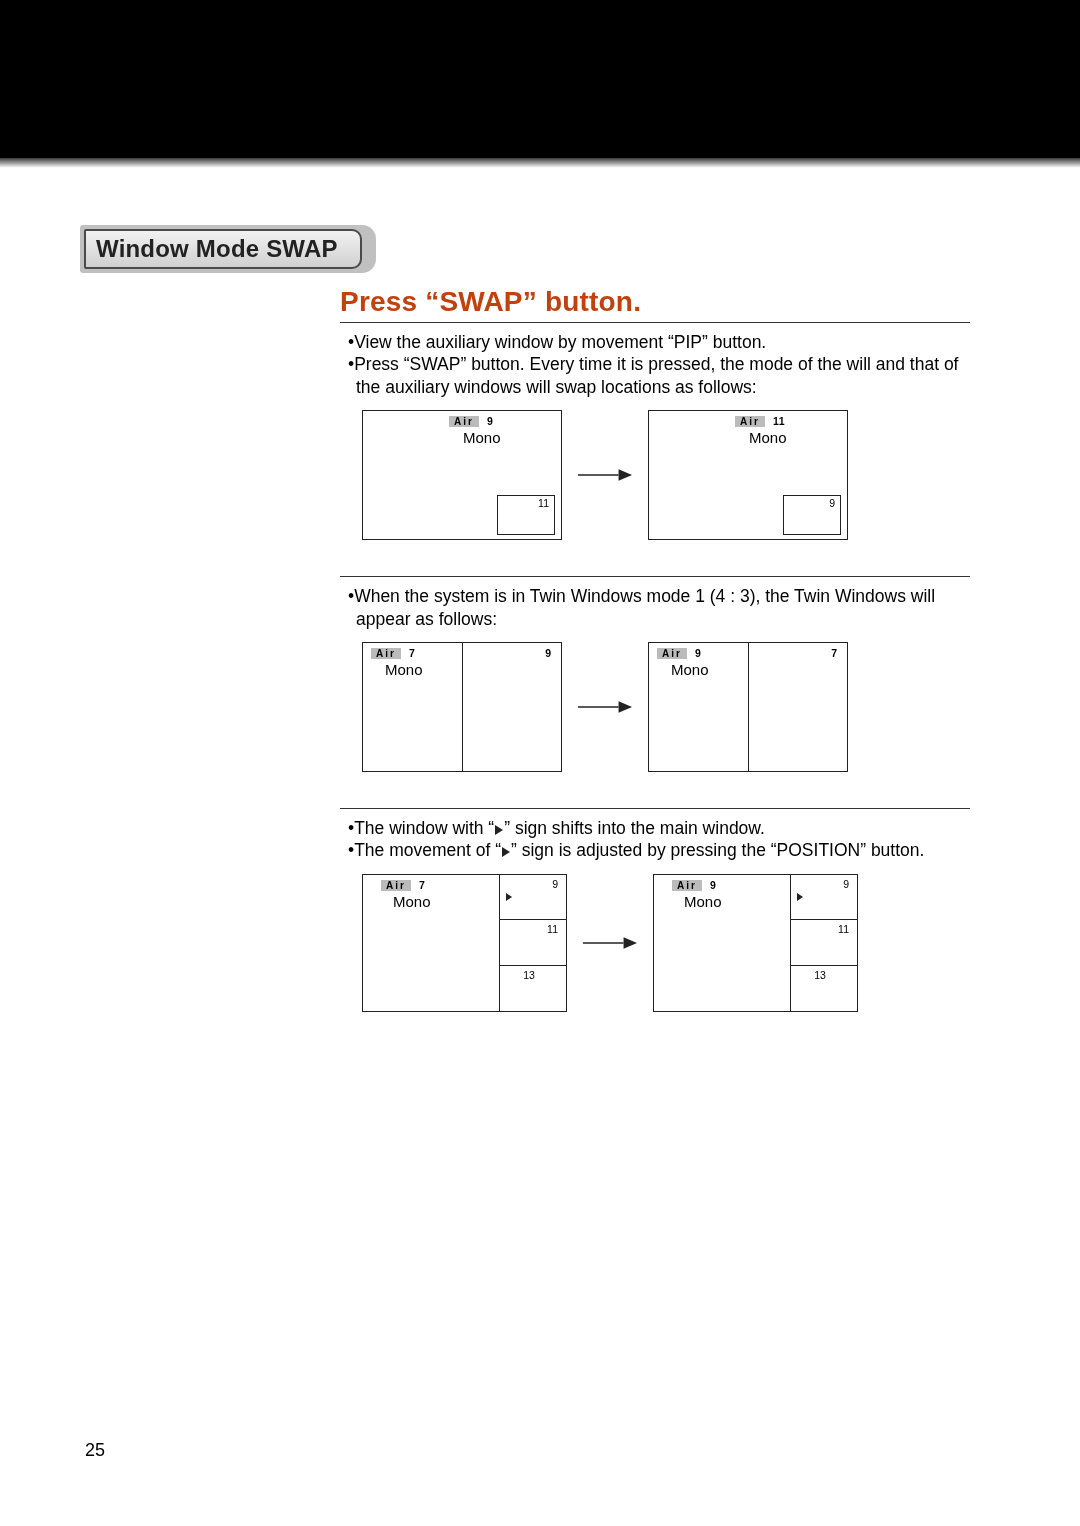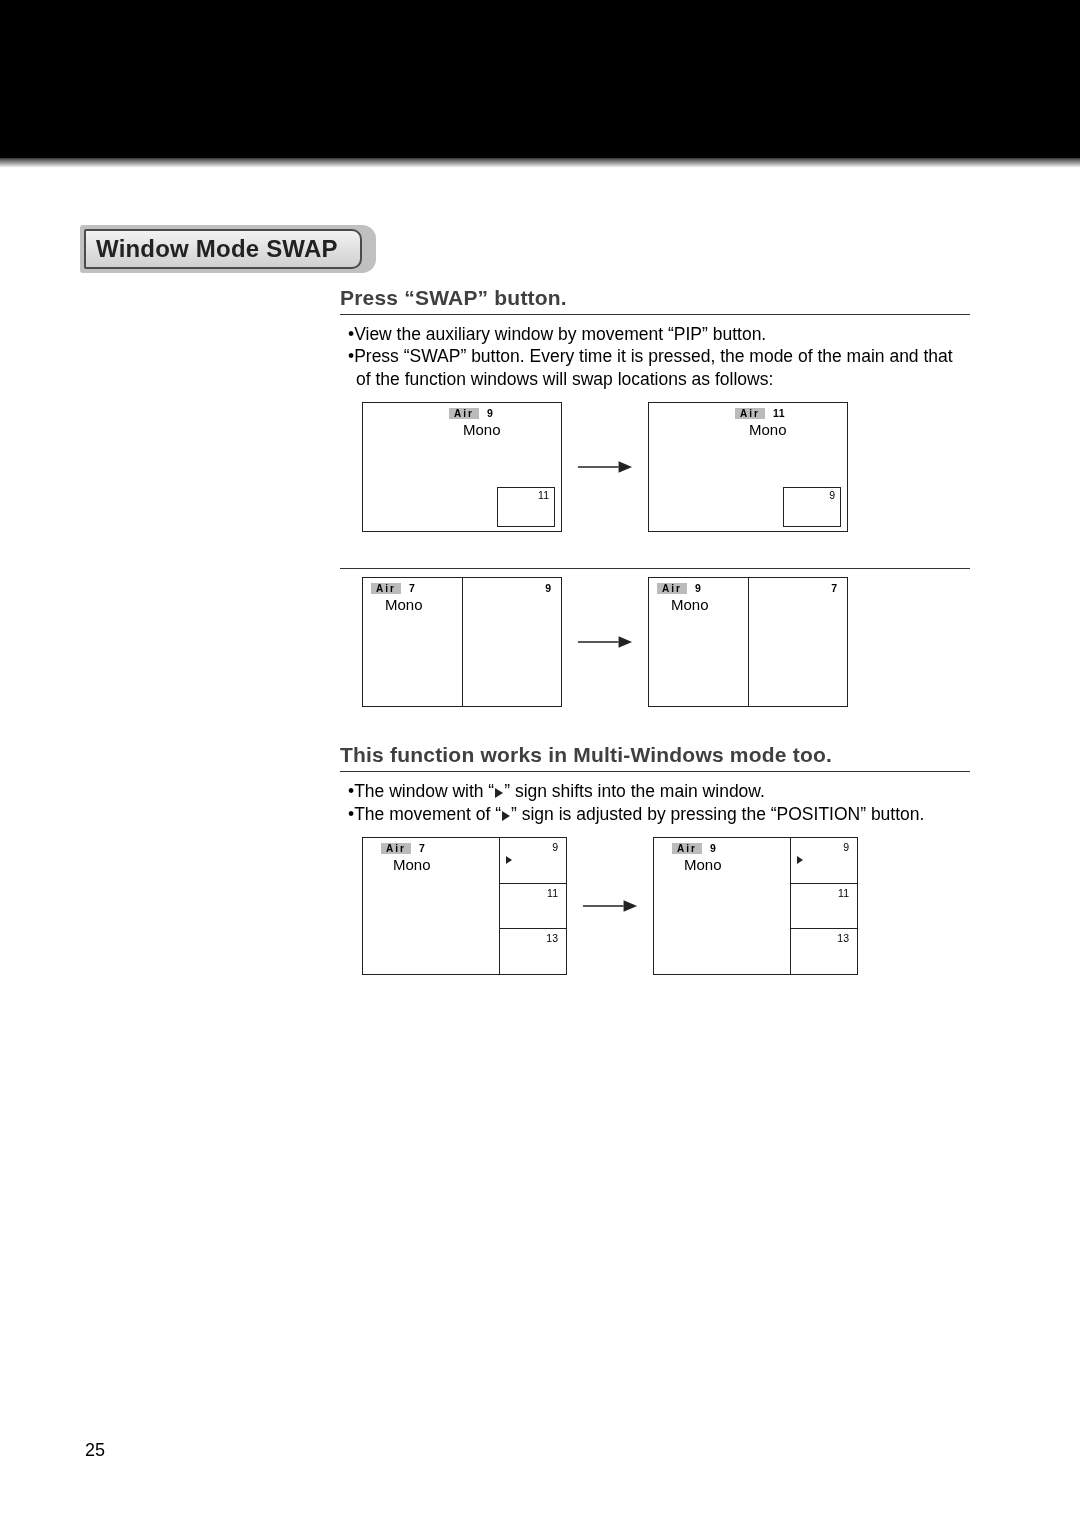--- a/index.html
+++ b/index.html
@@ -43,24 +43,24 @@
     color: #222;
     text-align: center;
   }
   .content {
     position: absolute;
     left: 340px;
     right: 110px;
     top: 286px;
   }
   .section-head {
-    font-size: 21px;
+    font-size: 28px;
     font-weight: bold;
     letter-spacing: 0.2px;
-    color: #404040;
+    color: #c2410c;
     margin-bottom: 4px;
   }
   .section-rule {
     border: none;
     border-top: 1.2px solid #333;
     margin-bottom: 8px;
   }
   .bullets {
     font-size: 17.5px;
     line-height: 1.28;
@@ -133,21 +133,21 @@
   .multi-left { flex: 1; position: relative; border-right: 1.2px solid #222; }
   .multi-right { width: 66px; display: flex; flex-direction: column; }
   .multi-cell {
     flex: 1;
     border-bottom: 1.2px solid #222;
     position: relative;
     display: flex;
     align-items: flex-start;
     justify-content: flex-end;
   }
-  .multi-cell:last-child { border-bottom: none; }
+  .multi-cell:last-child { border-bottom: none; justify-content: center; }
   .multi-cell .num { font-size: 10.5px; padding: 3px 8px 0 0; font-weight: normal; }
   .multi-cell .tri {
     position: absolute;
     left: 6px;
     top: 50%;
     transform: translateY(-50%);
     width: 0; height: 0;
     border-top: 4px solid transparent;
     border-bottom: 4px solid transparent;
     border-left: 6px solid #222;
@@ -179,21 +179,21 @@
     <div class="tab-inner">Window Mode SWAP</div>
   </div>
 </div>
 
 <div class="content">
 
   <div class="section-head">Press “SWAP” button.</div>
   <hr class="section-rule">
   <div class="bullets">
     <div class="li">•<span>View the auxiliary window by movement “PIP” button.</span></div>
-    <div class="li">•<span>Press “SWAP” button. Every time it is pressed, the mode of the main and that of the function windows will swap locations as follows:</span></div>
+    <div class="li">•<span>Press “SWAP” button. Every time it is pressed, the mode of the will and that of the auxiliary windows will swap locations as follows:</span></div>
   </div>
   <div class="diagram-row">
     <div class="screen scr-pip">
       <div class="air-badge" style="left:86px;">
         <span class="air-lbl">Air</span>
         <span class="air-num">9</span>
       </div>
       <div class="mono-label" style="top:18px; left:100px;">Mono</div>
       <div class="pip-small">
         <span>11</span>
@@ -211,20 +211,23 @@
         <span class="air-num">11</span>
       </div>
       <div class="mono-label" style="top:18px; left:100px;">Mono</div>
       <div class="pip-small">
         <span>9</span>
       </div>
     </div>
   </div>
 
   <hr class="section-rule">
+  <div class="bullets">
+    <div class="li">•<span>When the system is in Twin Windows mode 1 (4 : 3), the Twin Windows will appear as follows:</span></div>
+  </div>
   <div class="diagram-row">
     <div class="screen scr-twin">
       <div class="twin-half">
         <div class="air-badge" style="left:8px;">
           <span class="air-lbl">Air</span>
           <span class="air-num">7</span>
         </div>
         <div class="mono-label" style="top:18px; left:22px;">Mono</div>
       </div>
       <div class="twin-half">
@@ -244,21 +247,20 @@
           <span class="air-num">9</span>
         </div>
         <div class="mono-label" style="top:18px; left:22px;">Mono</div>
       </div>
       <div class="twin-half">
         <div class="twin-num-top">7</div>
       </div>
     </div>
   </div>
 
-  <div class="section-head">This function works in Multi-Windows mode too.</div>
   <hr class="section-rule">
   <div class="bullets">
     <div class="li">•<span>The window with “</span><span class="inline-tri"></span><span>” sign shifts into the main window.</span></div>
     <div class="li">•<span>The movement of “</span><span class="inline-tri"></span><span>” sign is adjusted by pressing the “POSITION” button.</span></div>
   </div>
   <div class="diagram-row">
     <div class="screen scr-multi">
       <div class="multi-left">
         <div class="air-badge" style="left:18px;">
           <span class="air-lbl">Air</span>

